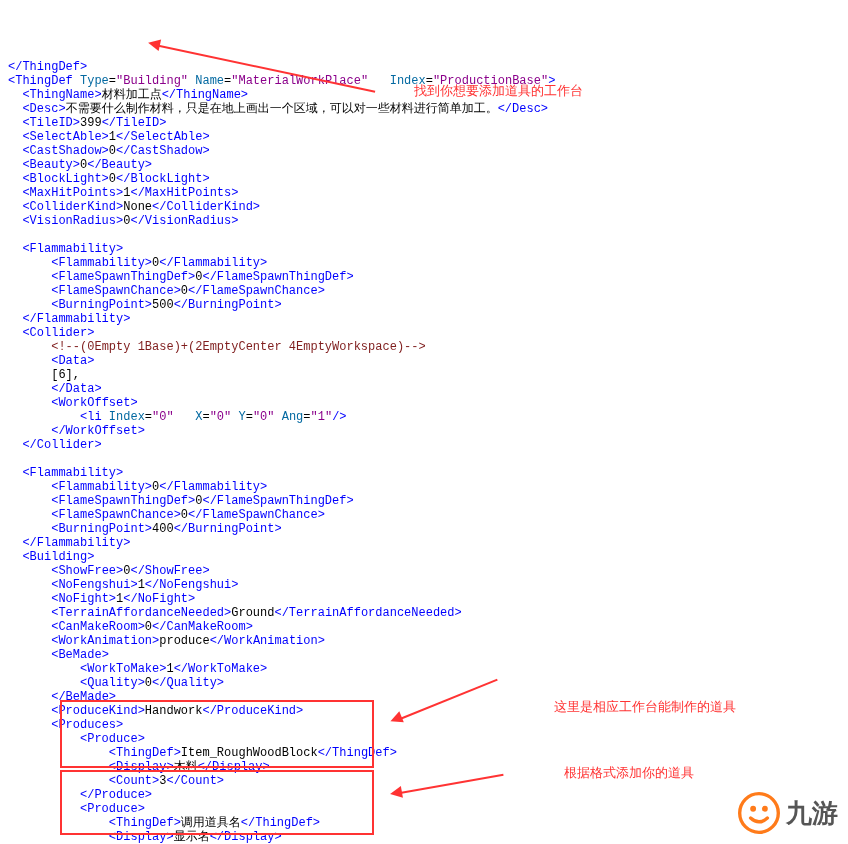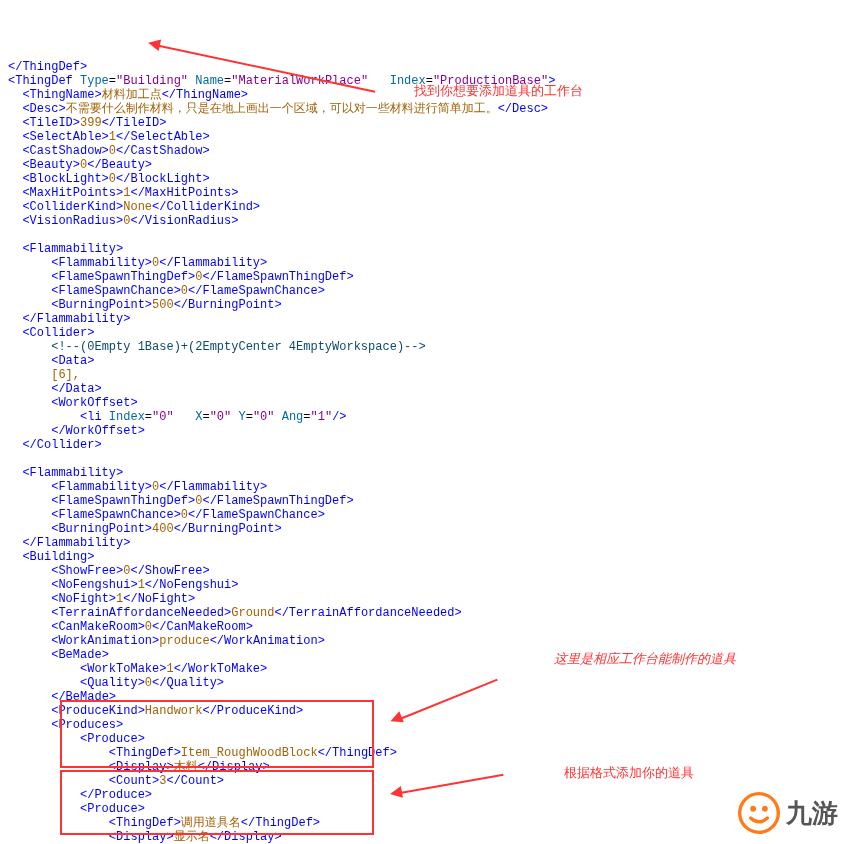--- a/index.html
+++ b/index.html
@@ -13,22 +13,22 @@
     white-space: pre;
     position: relative;
     width: 848px;
     height: 844px;
     overflow: hidden;
     box-sizing: border-box;
   }
   .tag { color: #0000ff; }
   .attr-name { color: #0369a1; }
   .attr-val { color: #8b008b; }
-  .txt { color: #a16207; }
-  .comment { color: #0c4a6e; }
+  .txt { color: #000000; }
+  .comment { color: #7f1d1d; }
   .anno { color: #ff3333; font-family: sans-serif; font-size: 13px; position: absolute; white-space: normal; margin-left: 44px; }
   .box { position: absolute; border: 2px solid #ff3333; }
   .arrow-line { position: absolute; background: #ff3333; height: 2px; transform-origin: 0 50%; }
   .arrow-head { position: absolute; width: 0; height: 0; border-top: 6px solid transparent; border-bottom: 6px solid transparent; border-right: 12px solid #ff3333; }
   .logo { position: absolute; right: 10px; bottom: 10px; display: flex; align-items: center; font-family: sans-serif; font-weight: bold; font-size: 26px; color: #555; }
   .logo svg { width: 42px; height: 42px; margin-right: 6px; }
 </style>
 </head>
 <body>
 
@@ -95,21 +95,21 @@
           
               </div>
 
 
 <span class="anno" style="left:370px; top:84px;">找到你想要添加道具的工作台</span>
 <div class="arrow-line" style="left:155px; top:44px; width:225px; transform:rotate(12deg);"></div>
 <div class="arrow-head" style="left:148px; top:38px; transform:rotate(12deg);"></div>
 
 
 <div class="box" style="left:60px; top:700px; width:310px; height:64px;"></div>
-<span class="anno" style="left:510px; top:652px;font-style:italic;">这里是相应工作台能制作的道具</span>
+<span class="anno" style="left:510px; top:700px;">这里是相应工作台能制作的道具</span>
 <div class="arrow-line" style="left:400px; top:718px; width:105px; transform:rotate(-22deg);"></div>
 <div class="arrow-head" style="left:390px; top:713px; transform:rotate(-22deg);"></div>
 
 
 <div class="box" style="left:60px; top:770px; width:310px; height:61px;"></div>
 <span class="anno" style="left:520px; top:766px;">根据格式添加你的道具</span>
 <div class="arrow-line" style="left:400px; top:792px; width:105px; transform:rotate(-10deg);"></div>
 <div class="arrow-head" style="left:390px; top:787px; transform:rotate(-10deg);"></div>
 
 

